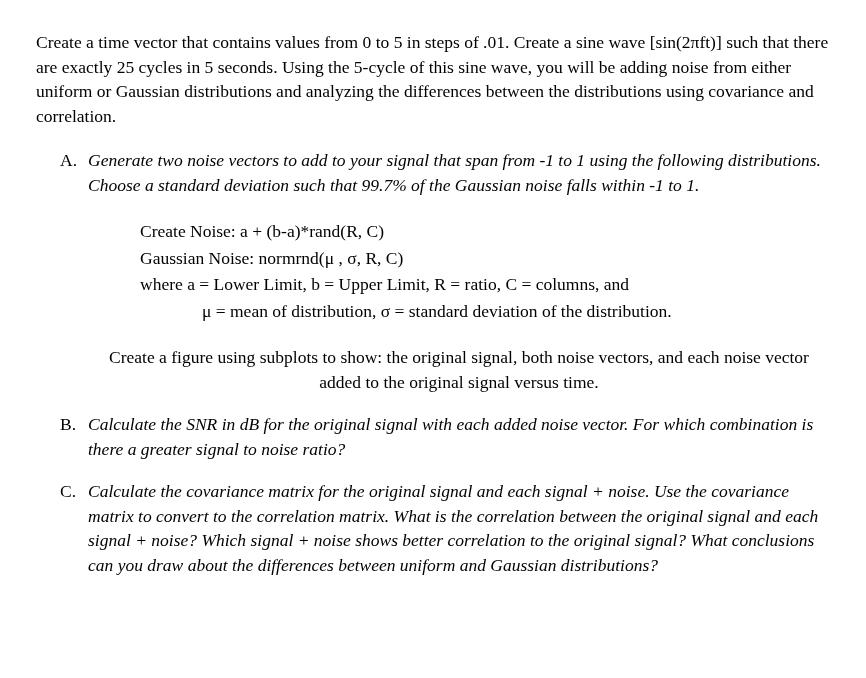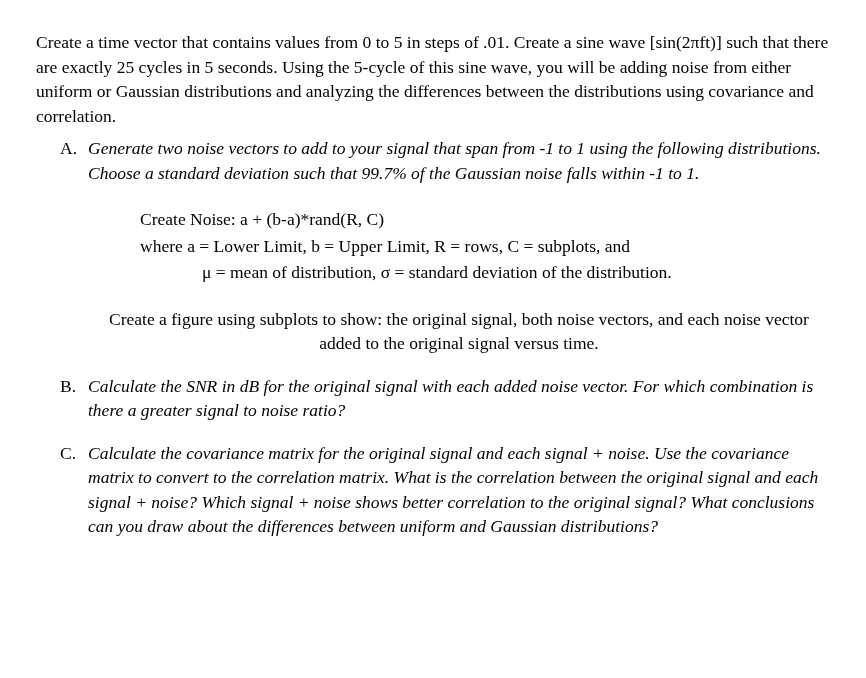--- a/index.html
+++ b/index.html
@@ -7,21 +7,21 @@
       padding: 30px 36px;
       font-family: 'Times New Roman', Times, serif;
       font-size: 17.5px;
       line-height: 1.4;
       color: #000;
       background: #fff;
       width: 866px;
       box-sizing: border-box;
     }
     .intro {
-      margin-bottom: 8px;
+      margin-bottom: 20px;
     }
     .item {
       display: flex;
       margin-bottom: 18px;
       padding-left: 24px;
     }
     .item-label {
       flex: 0 0 28px;
     }
     .item-body {
@@ -53,21 +53,22 @@
 
 <div class="item">
   <div class="item-label">A.</div>
   <div class="item-body">
     <span>Generate two noise vectors to add to your signal that span from -1 to 1 using the following distributions. Choose a standard deviation such that 99.7% of the Gaussian noise falls within -1 to 1.</span>
   </div>
 </div>
 
 <div class="noise-block">
   <div class="noise-line">Create Noise: a + (b-a)*rand(R, C)</div>
-  <div class="noise-line">where a = Lower Limit, b = Upper Limit, R = rows, C = subplots, and</div>
+  <div class="noise-line">Gaussian Noise: normrnd(μ , σ, R, C)</div>
+  <div class="noise-line">where a = Lower Limit, b = Upper Limit, R = ratio, C = columns, and</div>
   <div class="noise-line noise-indent">μ = mean of distribution, σ = standard deviation of the distribution.</div>
 </div>
 
 <div class="subitem">
   <span>Create a figure using subplots to show: the original signal, both noise vectors, and each noise vector added to the original signal versus time.</span>
 </div>
 
 <div class="item">
   <div class="item-label">B.</div>
   <div class="item-body">

